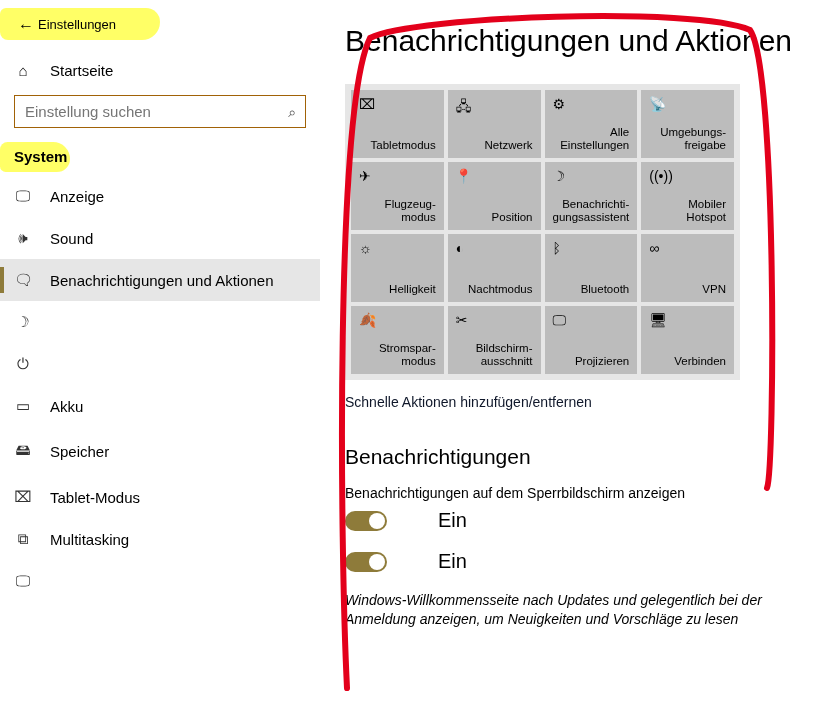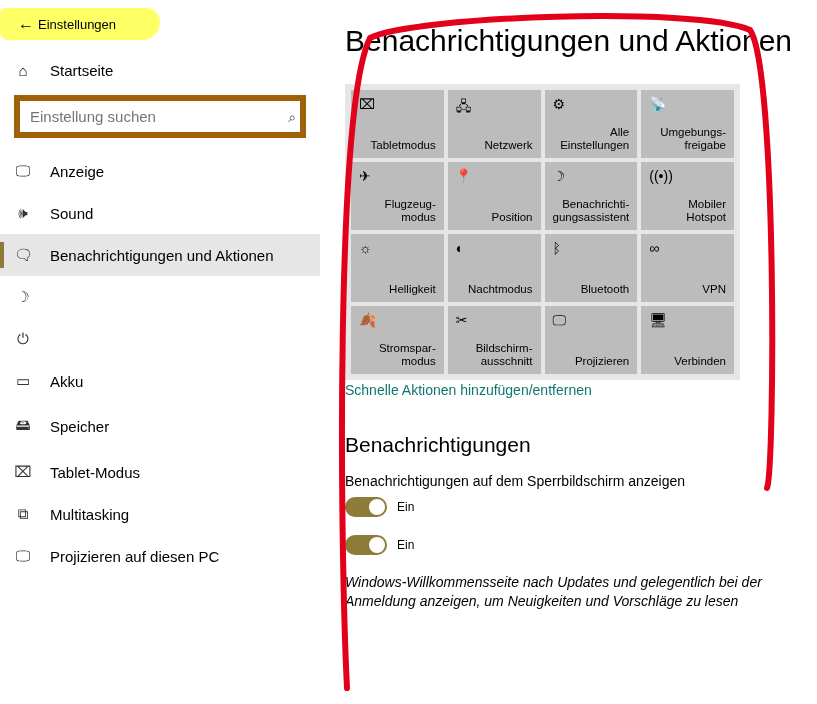--- a/index.html
+++ b/index.html
@@ -10,21 +10,21 @@
   .header-row { display: flex; align-items: center; padding: 4px 14px 16px 14px; position: relative; }
   .back-btn { width: 24px; height: 24px; display: flex; align-items: center; justify-content: center; font-size: 16px; cursor: pointer; }
   .app-title { font-size: 13px; }
   .hl-header { position: absolute; top: 0; left: 0; width: 160px; height: 32px; background: #ffff00; opacity: .6; border-radius: 6px 14px 18px 8px; z-index: -1; }
 
   .home-row { display: flex; align-items: center; padding: 10px 14px; gap: 18px; cursor: pointer; }
   .home-row .ico { width: 18px; text-align: center; font-size: 15px; }
   .home-row span.lbl { font-size: 15px; }
 
   .search-wrap { padding: 6px 14px 12px 14px; }
-  .search { width: 100%; border: 6px solid #a16207; padding: 7px 34px 7px 10px; font-size: 15px; background: #fff; }
+  .search { width: 100%; border: 1px solid #a16207; padding: 7px 34px 7px 10px; font-size: 15px; background: #fff; }
   .search-box { position: relative; }
   .search-ico { position: absolute; right: 10px; top: 50%; transform: translateY(-50%); font-size: 14px; color: #555; }
 
   .section-title { padding: 8px 14px 10px 14px; font-size: 15px; font-weight: 600; position: relative; }
   .hl-sys { position: absolute; top: 2px; left: 0; width: 70px; height: 30px; background: #ffff00; opacity: .6; border-radius: 8px 18px 14px 6px; z-index: -1; }
 
   .nav-list { list-style: none; }
   .nav-item { display: flex; align-items: center; gap: 18px; padding: 12px 14px; font-size: 15px; cursor: pointer; position: relative; }
   .nav-item.sel { background: #e6e6e6; }
   .nav-item.sel::before { content: ""; position: absolute; left: 0; top: 8px; bottom: 8px; width: 4px; background: #8e7b3a; }
@@ -35,29 +35,29 @@
   .main { margin-left: 345px; padding: 24px 8px 0 0; height: 100%; position: relative; }
   .annot { position: absolute; top: 8px; left: -10px; width: 445px; height: 690px; pointer-events: none; z-index: 5; }
   .page-title { font-size: 30px; font-weight: 400; margin-bottom: 26px; }
 
   .qa-wrap { background: #e6e6e6; padding: 6px; width: 395px; }
   .qa-grid { display: grid; grid-template-columns: repeat(4, 1fr); gap: 4px; }
   .qa-tile { background: #bcbcbc; height: 68px; padding: 6px 8px; display: flex; flex-direction: column; justify-content: space-between; cursor: pointer; }
   .qa-tile .tico { font-size: 14px; }
   .qa-tile .tlbl { font-size: 11.5px; line-height: 1.15; word-break: break-word; text-align: right; }
 
-  .link { color: #0f766e; font-size: 14px; margin-top: 2px; cursor: pointer; display: inline-block; }
+  .link { color: #0f172a; font-size: 14px; margin-top: 14px; cursor: pointer; display: inline-block; }
 
   .sect-h { font-size: 21px; font-weight: 400; margin-top: 34px; margin-bottom: 16px; }
   .setting { margin-bottom: 18px; max-width: 420px; }
   .setting .slabel { font-size: 14px; margin-bottom: 8px; }
   .toggle-row { display: flex; align-items: center; gap: 10px; }
   .toggle { width: 42px; height: 20px; background: #8e7b3a; border-radius: 10px; position: relative; cursor: pointer; }
   .toggle::after { content: ""; position: absolute; right: 2px; top: 2px; width: 16px; height: 16px; background: #fff; border-radius: 50%; }
-  .toggle-state { font-size: 12px; }
+  .toggle-state { font-size: 20px; margin-left: 41px; }
   .desc-only { font-size: 14px; max-width: 420px; line-height: 1.35; font-style: italic; }
 </style>
 </head>
 <body>
 
 <div class="sidebar">
   <div class="header-row">
     <div class="hl-header"></div>
     <div class="back-btn">
       <span>←</span>
@@ -70,20 +70,24 @@
     <span class="lbl">Startseite</span>
   </div>
 
   <div class="search-wrap">
     <div class="search-box">
       <input class="search" placeholder="Einstellung suchen" style="">
       <span class="search-ico">⌕</span>
     </div>
   </div>
 
+  <div class="section-title">
+    <div class="hl-sys"></div>
+    <span>System</span>
+  </div>
 
   <ul class="nav-list" id="nav-list">
       <li class="nav-item">
         <span class="ico">🖵</span>
         <span>Anzeige</span>
       </li>
       <li class="nav-item">
         <span class="ico">🕪</span>
         <span>Sound</span>
       </li>
@@ -109,21 +113,20 @@
       <li class="nav-item">
         <span class="ico">⌧</span>
         <span>Tablet-Modus</span>
       </li>
       <li class="nav-item">
         <span class="ico">⧉</span>
         <span>Multitasking</span>
       </li>
       <li class="nav-item">
         <span class="ico">🖵</span>
-        <span>Projizieren auf diesen PC</span>
       </li>
     </ul>
 </div>
 
 <div class="main">
   <svg class="annot" viewBox="0 0 445 690">
     <path d="M 12 680 C 5 540, 0 100, 35 30 C 80 8, 360 -2, 415 22 C 442 60, 440 460, 432 480" fill="none" stroke="#e3001b" stroke-width="6" stroke-linecap="round"></path>
   </svg>
 
   <h1 class="page-title">Benachrichtigungen und Aktionen</h1>

